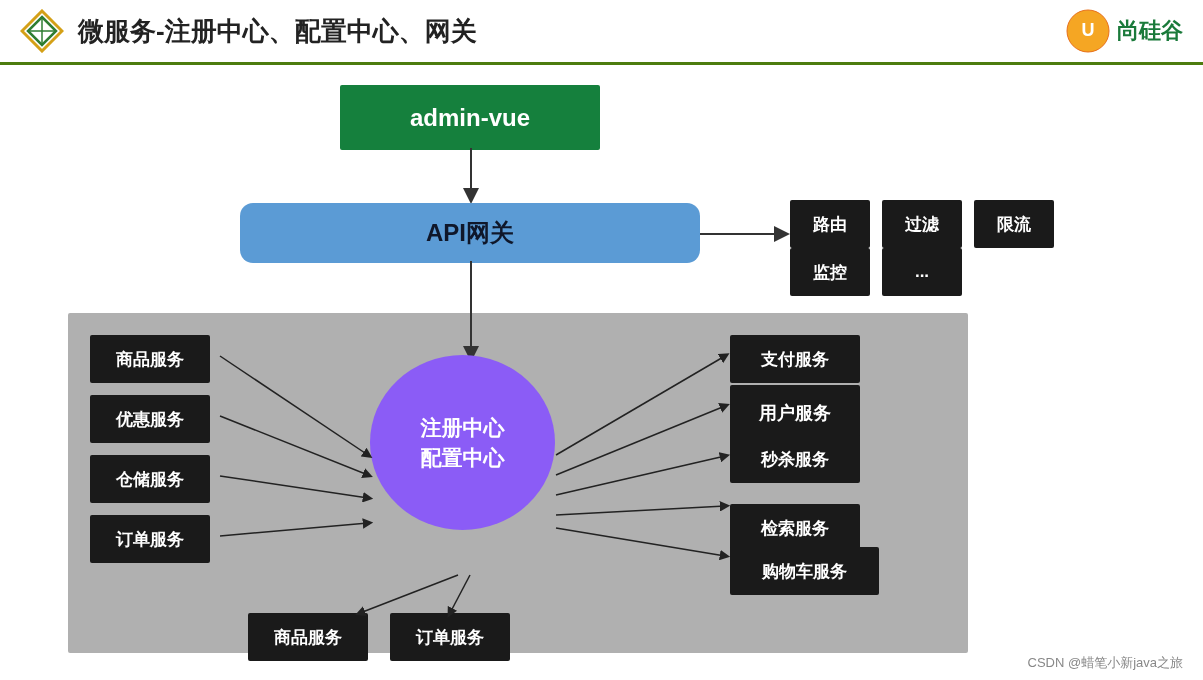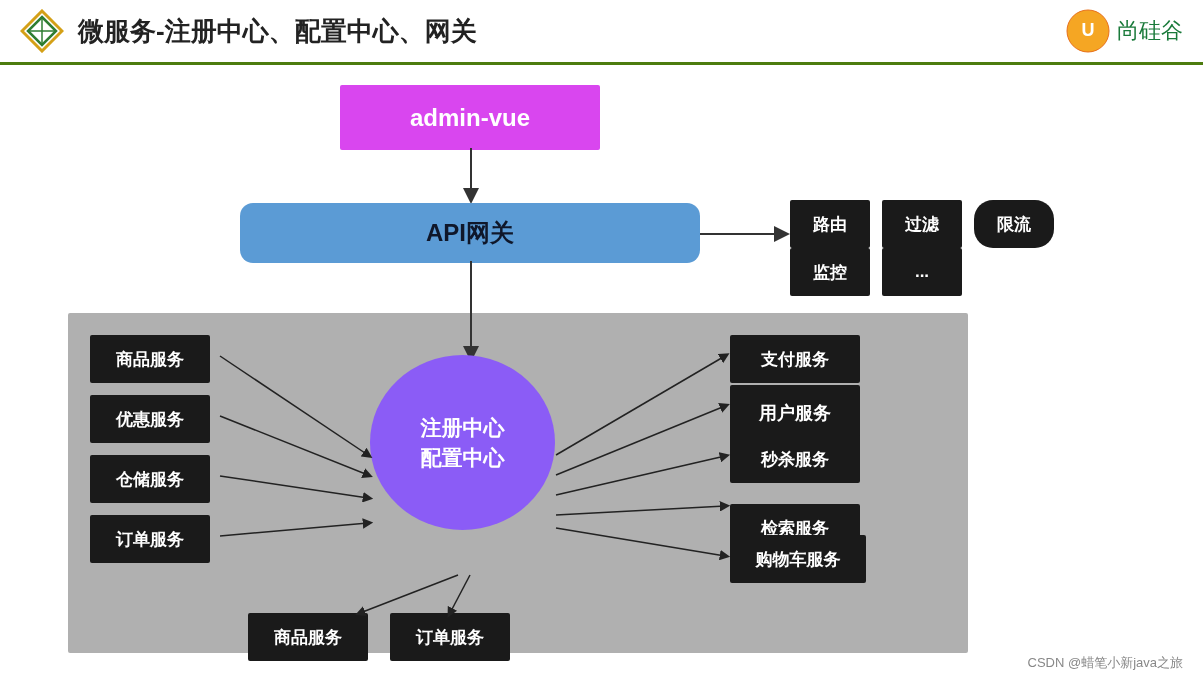--- a/index.html
+++ b/index.html
@@ -39,36 +39,36 @@
       display: flex;
       align-items: center;
       gap: 6px;
     }
     .brand-circle {
       width: 46px;
       height: 46px;
     }
     .brand-text {
       font-size: 22px;
-      font-weight: normal;
+      font-weight: bold;
       color: #1a7a3a;
     }
 
     
     .diagram-area {
       position: relative;
       width: 100%;
       height: 615px;
       padding: 20px;
     }
 
     
     .box-orange {
       position: absolute;
-      background: #d946ef;
+      background: #15803d;
       color: white;
       font-size: 22px;
       font-weight: bold;
       display: flex;
       align-items: center;
       justify-content: center;
       border-radius: 2px;
     }
     .box-blue {
       position: absolute;
@@ -177,21 +177,21 @@
     </defs>
     <line x1="0" y1="11" x2="82" y2="11" stroke="#333" stroke-width="2" marker-end="url(#arr2)"></line>
   </svg>
 
   <div class="box-black" style="left: 790px; top: 135px; width: 80px; height: 40px; font-size: 17px;">
     <span>路由</span>
   </div>
   <div class="box-black" style="left: 882px; top: 135px; width: 80px; height: 40px; font-size: 17px;">
     <span>过滤</span>
   </div>
-  <div class="box-black" style="left: 974px; top: 135px; width: 80px; height: 40px; font-size: 17px; border-radius: 19px;">
+  <div class="box-black" style="left: 974px; top: 135px; width: 80px; height: 40px; font-size: 17px;">
     <span>限流</span>
   </div>
 
   <div class="box-black" style="left: 790px; top: 183px; width: 80px; height: 40px; font-size: 17px;">
     <span>监控</span>
   </div>
   <div class="box-black" style="left: 882px; top: 183px; width: 80px; height: 40px; font-size: 17px;">
     <span>...</span>
   </div>
 
@@ -239,21 +239,21 @@
   </div>
 
   <div class="box-black" style="left: 730px; top: 370px; width: 130px; height: 42px; font-size: 17px; position: absolute;">
     <span>秒杀服务</span>
   </div>
 
   <div class="box-black" style="left: 730px; top: 439px; width: 130px; height: 42px; font-size: 17px; position: absolute;">
     <span>检索服务</span>
   </div>
 
-  <div class="box-black" style="left: 730px; top: 470px; width: 136px; height: 42px; font-size: 17px; position: absolute;">
+  <div class="box-black" style="left: 730px; top: 482px; width: 149px; height: 42px; font-size: 17px; position: absolute;">
     <span>购物车服务</span>
   </div>
 
   <div class="box-black" style="left: 248px; top: 548px; width: 120px; height: 42px; font-size: 17px; position: absolute;">
     <span>商品服务</span>
   </div>
 
   <div class="box-black" style="left: 390px; top: 548px; width: 120px; height: 42px; font-size: 17px; position: absolute;">
     <span>订单服务</span>
   </div>

